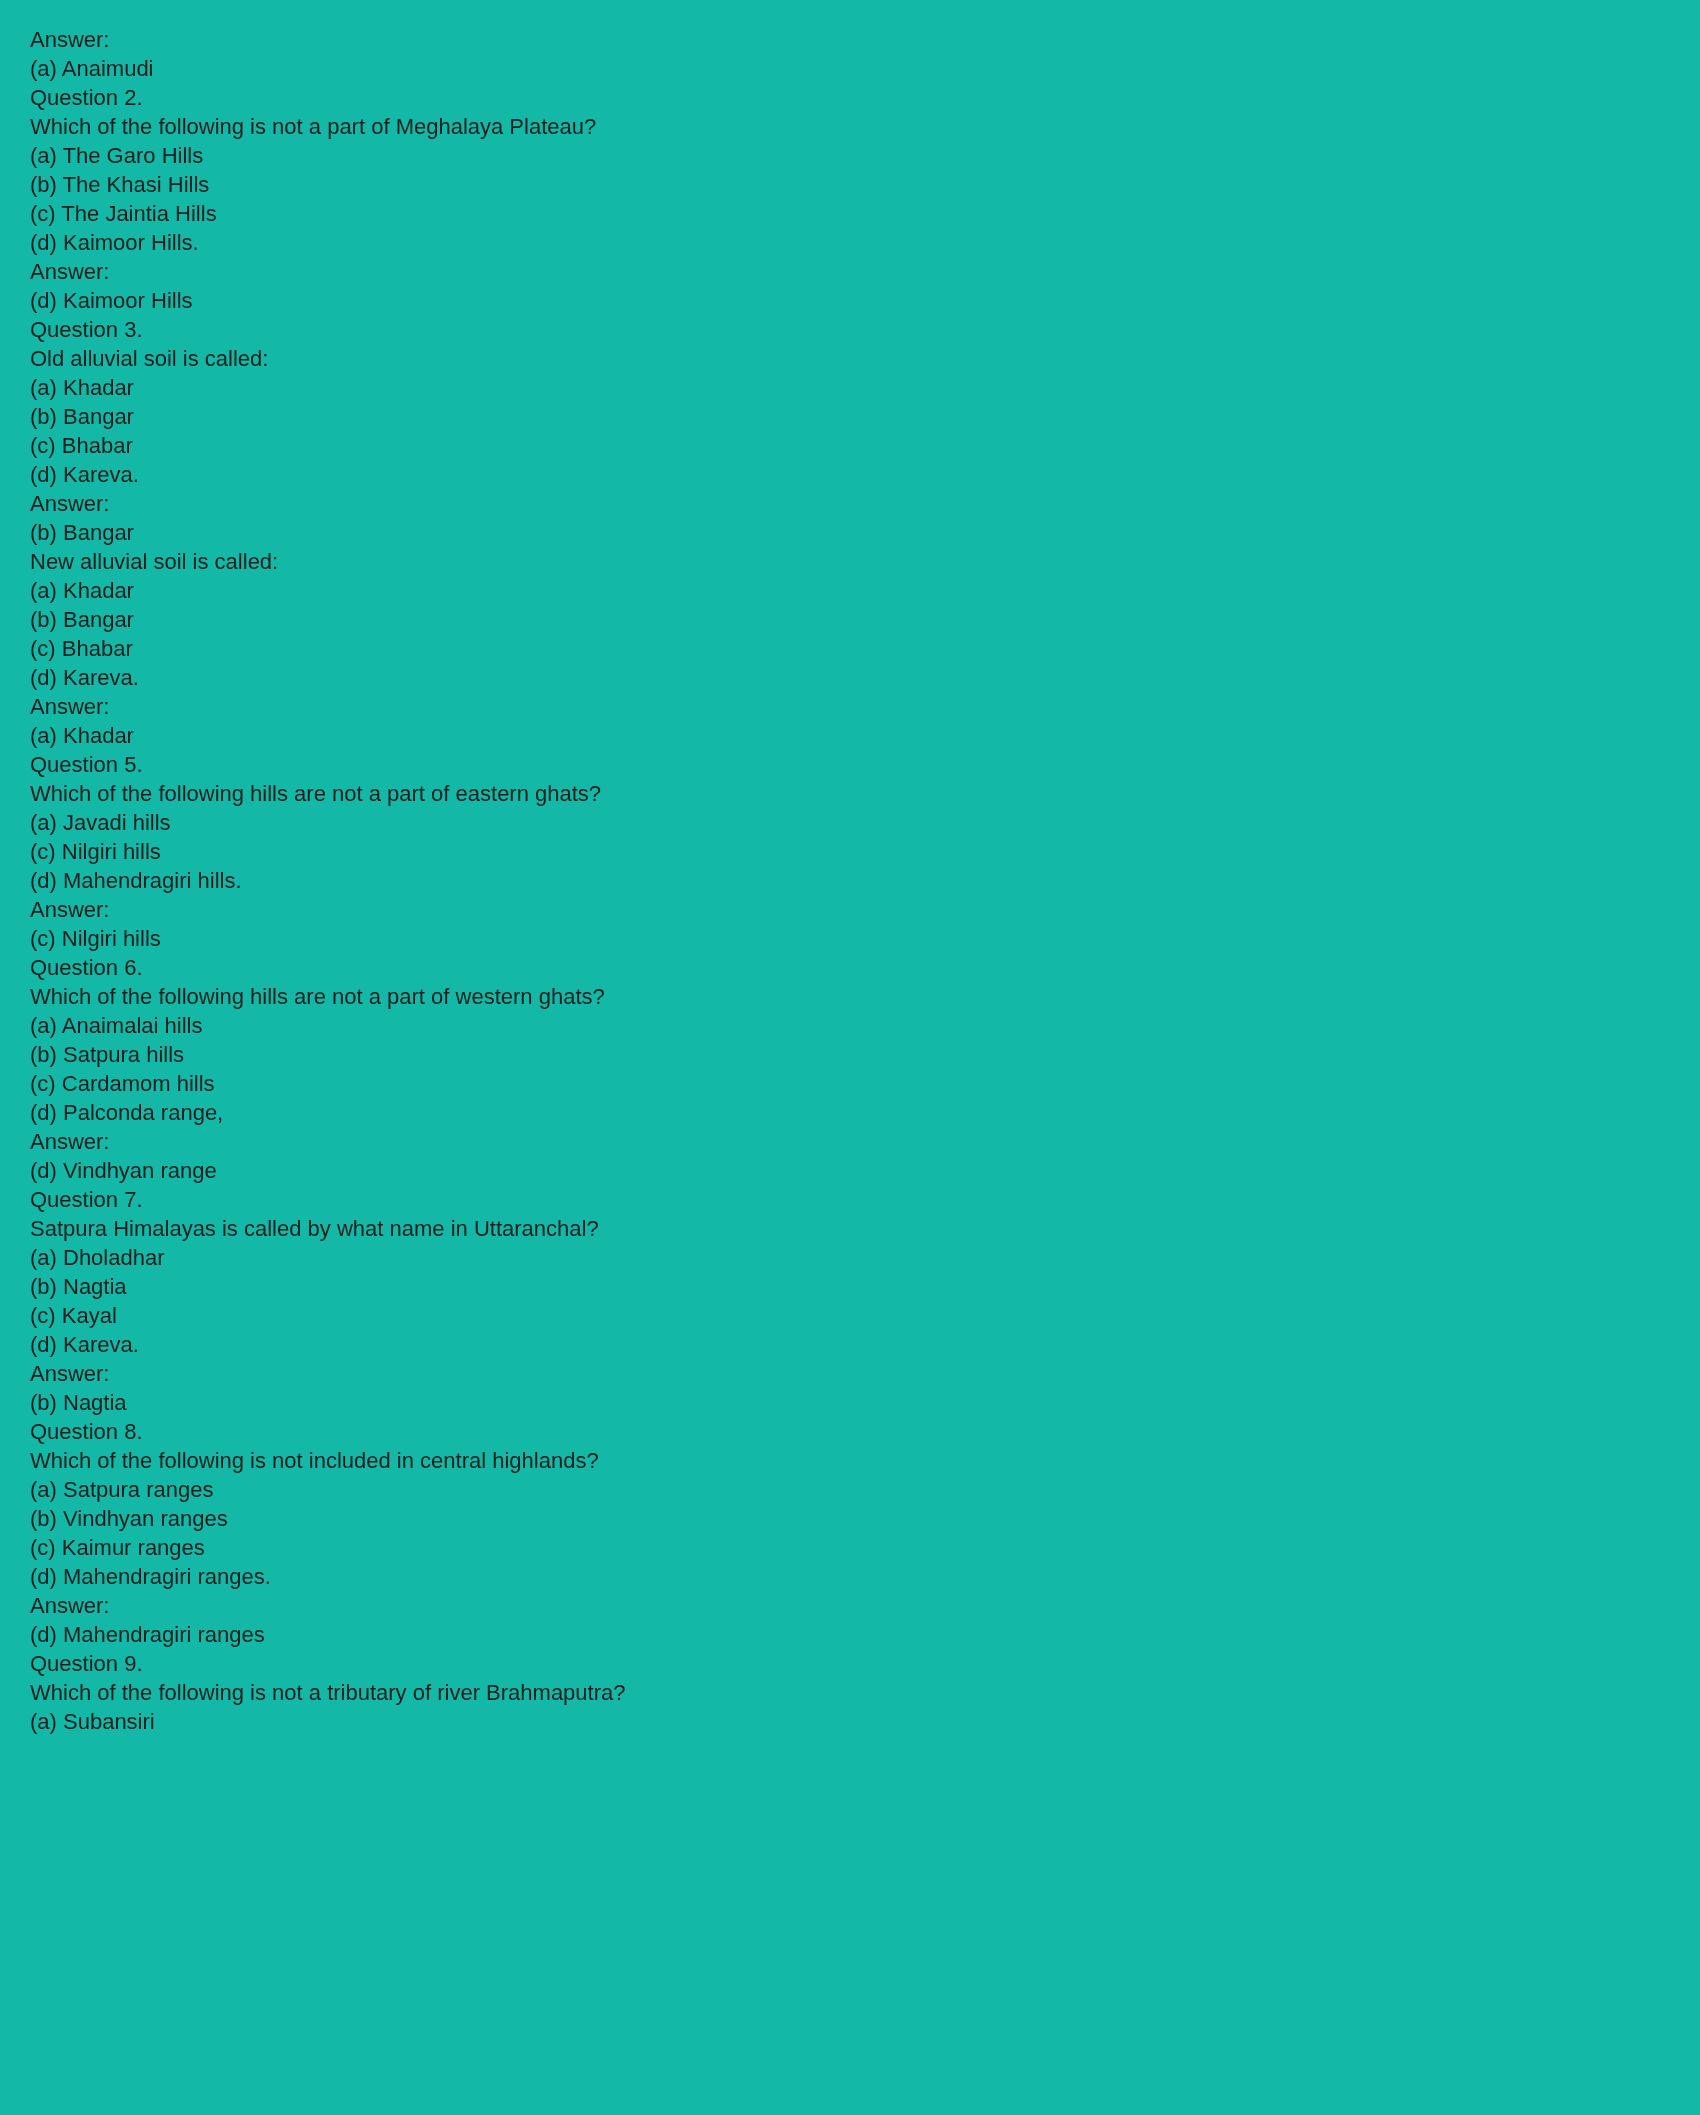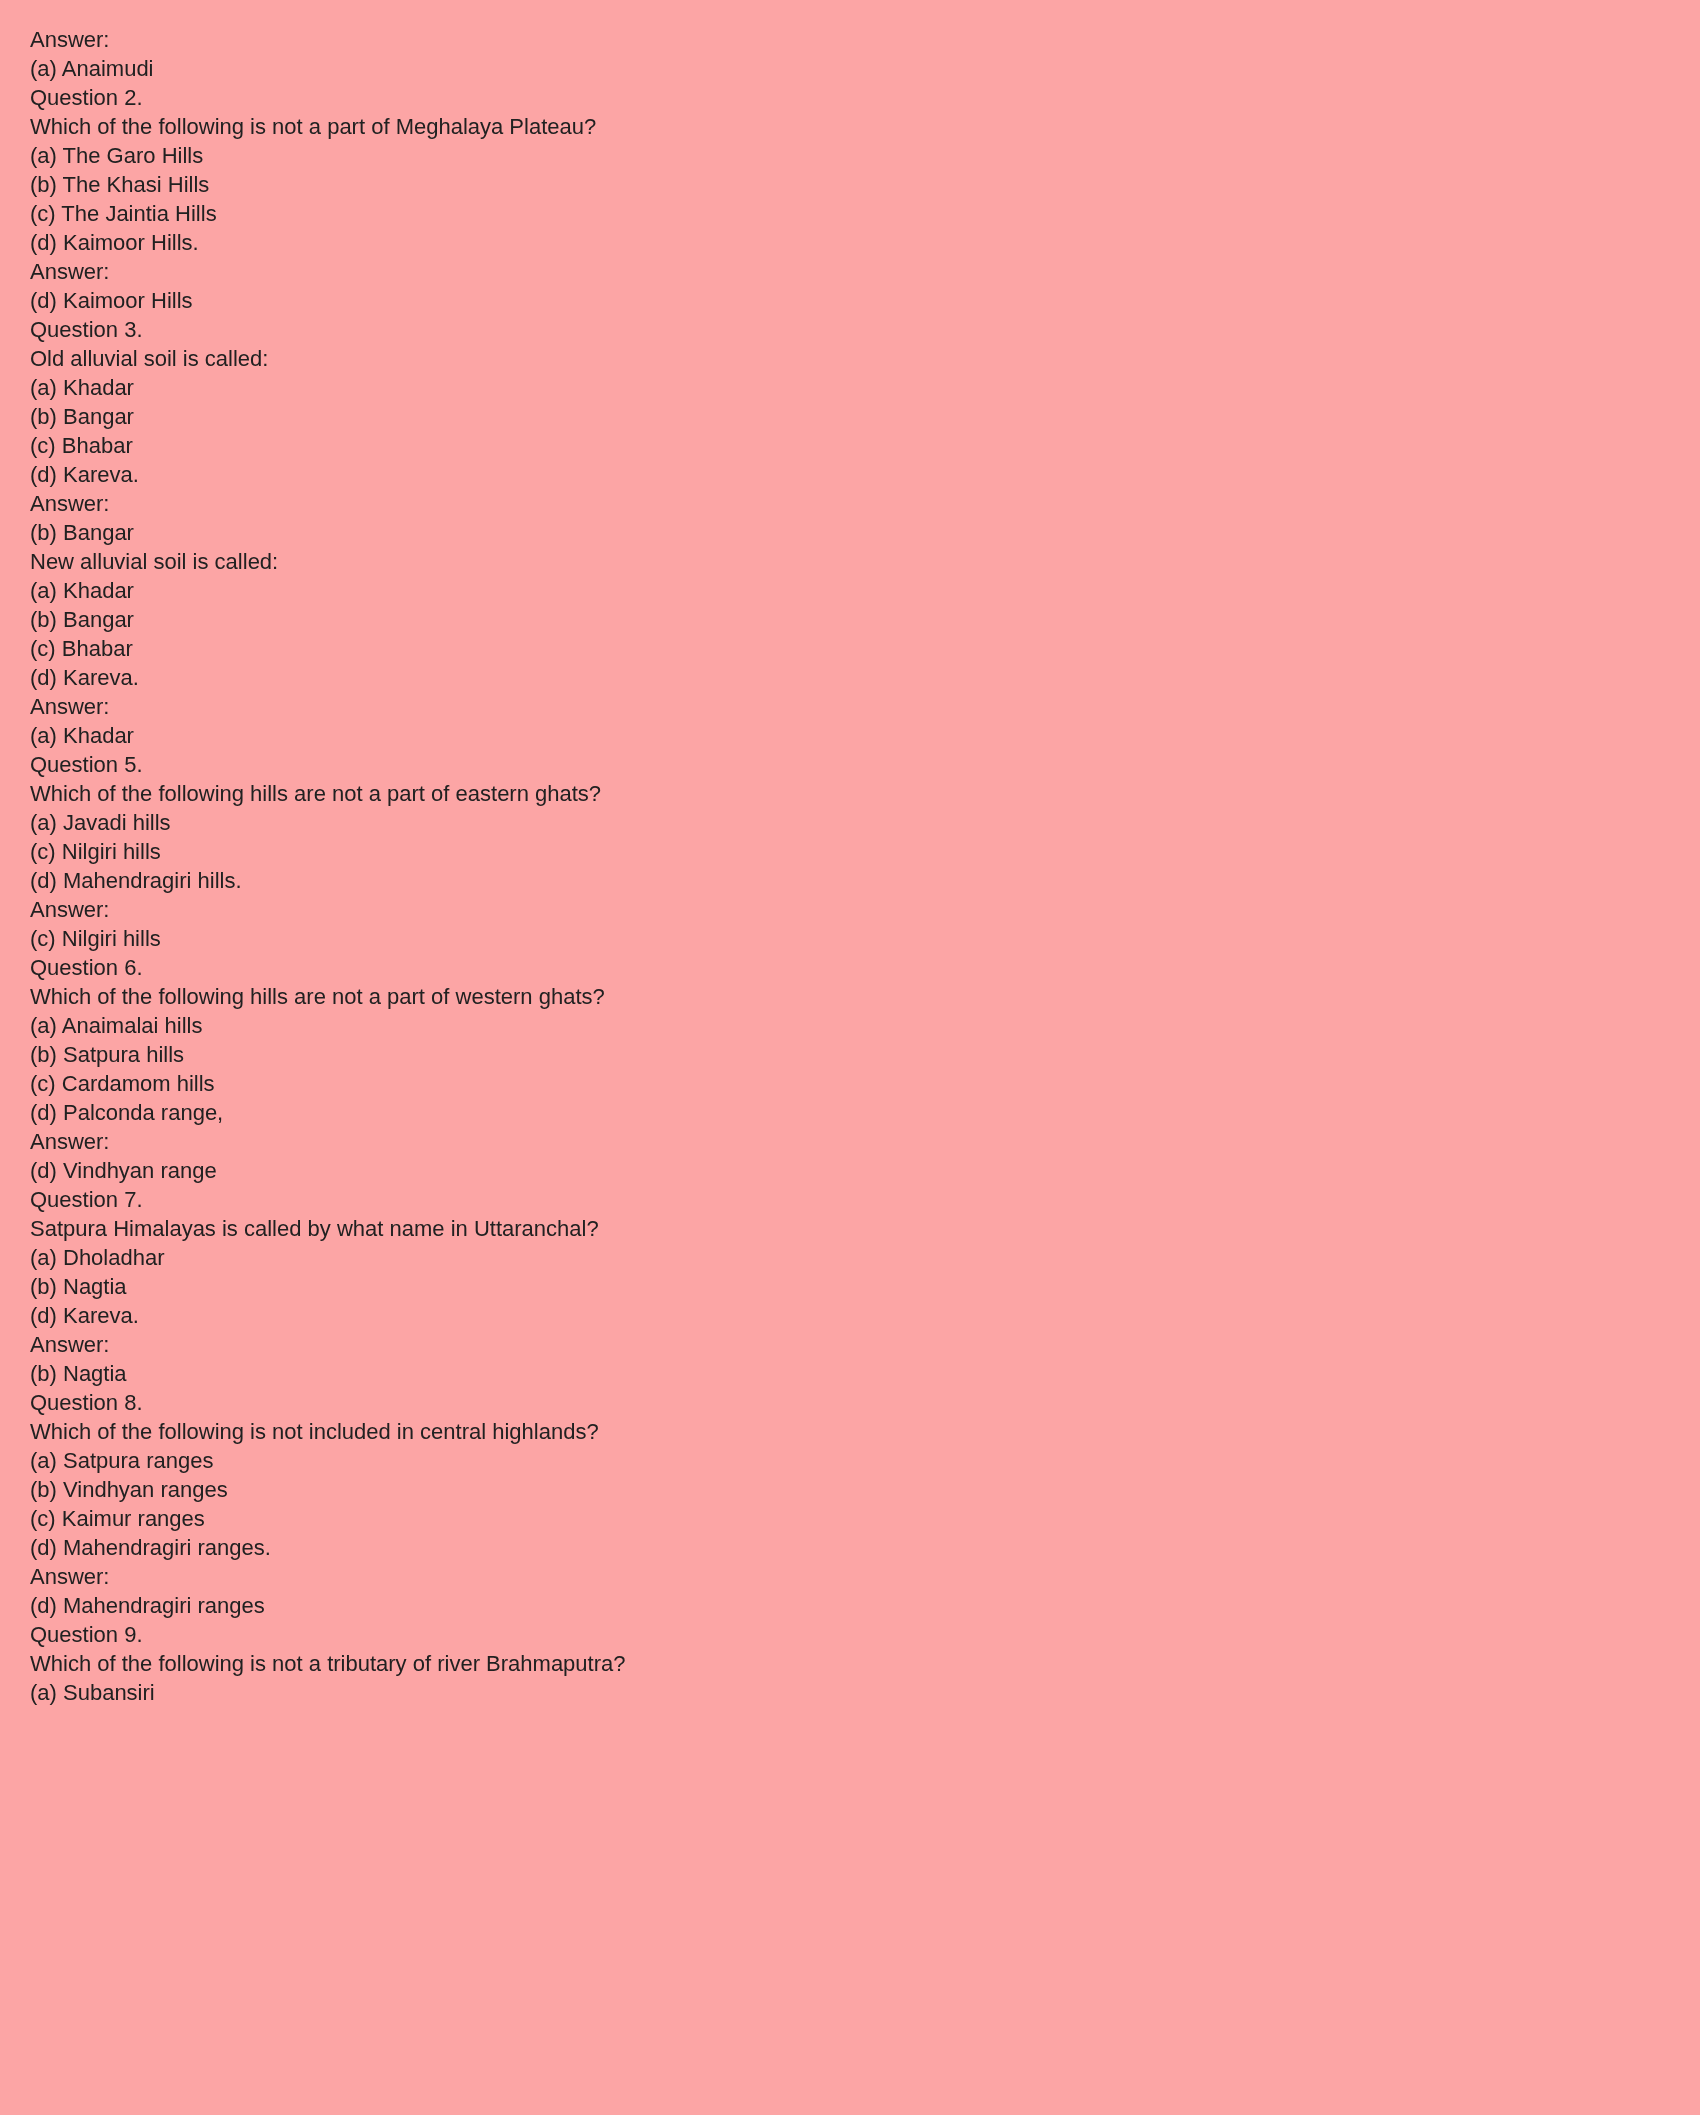--- a/index.html
+++ b/index.html
@@ -14,21 +14,21 @@
   }
   .page {
     box-sizing: border-box;
     width: 1700px;
     min-height: 2115px;
     padding: 25px 40px 0 30px;
     font-family: "Liberation Sans", sans-serif;
     font-size: 22px;
     line-height: 29px;
     color: #212121;
-    background: #fca5a5;
+    background: #14b8a6;
   }
   .block { margin: 0; }
   .block + .block { }
   .line {
     white-space: pre;
     font-weight: 400;
   }
 </style>
 </head>
 <body>
@@ -91,20 +91,21 @@
     <div class="line">(d) Palconda range,</div>
     <div class="line">Answer:</div>
     <div class="line">(d) Vindhyan range</div>
   </section>
 
   <section class="block">
     <div class="line">Question 7.</div>
     <div class="line">Satpura Himalayas is called by what name in Uttaranchal?</div>
     <div class="line">(a) Dholadhar</div>
     <div class="line">(b) Nagtia</div>
+    <div class="line">(c) Kayal</div>
     <div class="line">(d) Kareva.</div>
     <div class="line">Answer:</div>
     <div class="line">(b) Nagtia</div>
   </section>
 
   <section class="block">
     <div class="line">Question 8.</div>
     <div class="line">Which of the following is not included in central highlands?</div>
     <div class="line">(a) Satpura ranges</div>
     <div class="line">(b) Vindhyan ranges</div>

